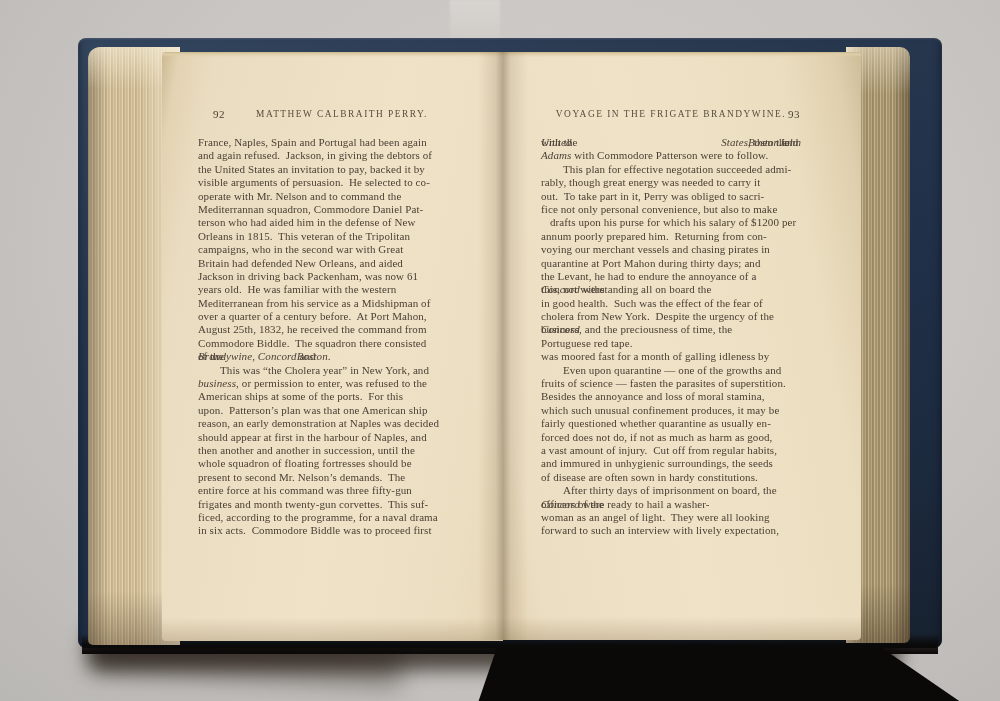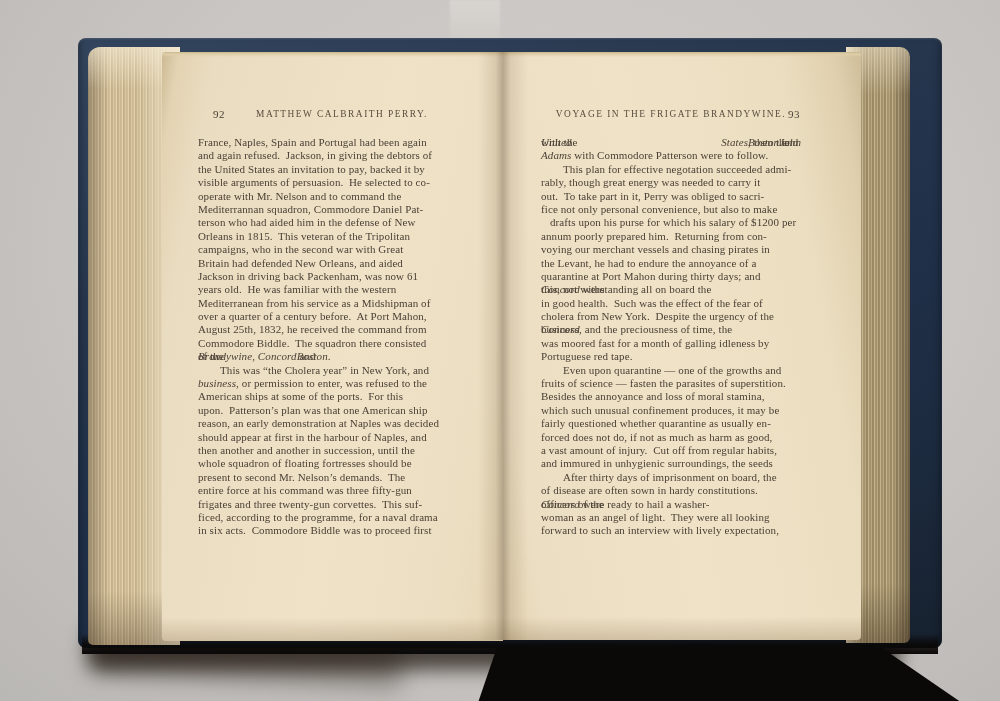--- a/index.html
+++ b/index.html
@@ -117,59 +117,59 @@
         <div class="textline indent" style="white-space: pre-wrap;"><span>This was “the Cholera year” in New York, and</span></div>
         <div class="textline" style="white-space: pre-wrap;"><span class="it">business</span><span>, or permission to enter, was refused to the</span></div>
         <div class="textline" style="white-space: pre-wrap;"><span>American ships at some of the ports.  For this</span></div>
         <div class="textline" style="white-space: pre-wrap;"><span>upon.  Patterson’s plan was that one American ship</span></div>
         <div class="textline" style="white-space: pre-wrap;"><span>reason, an early demonstration at Naples was decided</span></div>
         <div class="textline" style="white-space: pre-wrap;"><span>should appear at first in the harbour of Naples, and</span></div>
         <div class="textline" style="white-space: pre-wrap;"><span>then another and another in succession, until the</span></div>
         <div class="textline" style="white-space: pre-wrap;"><span>whole squadron of floating fortresses should be</span></div>
         <div class="textline" style="white-space: pre-wrap;"><span>present to second Mr. Nelson’s demands.  The</span></div>
         <div class="textline" style="white-space: pre-wrap;"><span>entire force at his command was three fifty-gun</span></div>
-        <div class="textline" style="white-space: pre-wrap;"><span>frigates and three twenty-gun corvettes.  This suf-</span></div>
+        <div class="textline" style="white-space: pre-wrap;"><span>frigates and month twenty-gun corvettes.  This suf-</span></div>
         <div class="textline" style="white-space: pre-wrap;"><span>ficed, according to the programme, for a naval drama</span></div>
         <div class="textline" style="white-space: pre-wrap;"><span>in six acts.  Commodore Biddle was to proceed first</span></div>
       </div>
   </div>
 
   <div class="page page-right">
     <div class="pghead">
       <span class="running">VOYAGE IN THE FRIGATE BRANDYWINE.</span>
       <span class="pagenum pn-right">93</span>
     </div>
     <div class="pgbody" id="body-right" style="font-size: 11px;">
         <div class="textline" style="white-space: pre-wrap;"><span>with the </span><span class="it">United States</span><span>, then the </span><span class="it">Boston</span><span> and </span><span class="it">John</span></div>
         <div class="textline flush" style="white-space: pre-wrap;"><span class="it">Adams</span><span> with Commodore Patterson were to follow.</span></div>
         <div class="textline indent" style="white-space: pre-wrap;"><span>This plan for effective negotation succeeded admi-</span></div>
         <div class="textline" style="white-space: pre-wrap;"><span>rably, though great energy was needed to carry it</span></div>
         <div class="textline" style="white-space: pre-wrap;"><span>out.  To take part in it, Perry was obliged to sacri-</span></div>
         <div class="textline" style="white-space: pre-wrap;"><span>fice not only personal convenience, but also to make</span></div>
         <div class="textline" style="white-space: pre-wrap; margin-left: 9px;"><span>drafts upon his purse for which his salary of $1200 per</span></div>
         <div class="textline" style="white-space: pre-wrap;"><span>annum poorly prepared him.  Returning from con-</span></div>
         <div class="textline" style="white-space: pre-wrap;"><span>voying our merchant vessels and chasing pirates in</span></div>
+        <div class="textline" style="white-space: pre-wrap;"><span>quarantine at Port Mahon during thirty days; and</span></div>
         <div class="textline" style="white-space: pre-wrap;"><span>the Levant, he had to endure the annoyance of a</span></div>
-        <div class="textline" style="white-space: pre-wrap;"><span>quarantine at Port Mahon during thirty days; and</span></div>
         <div class="textline" style="white-space: pre-wrap;"><span>this, not withstanding all on board the </span><span class="it">Concord</span><span> were</span></div>
         <div class="textline" style="white-space: pre-wrap;"><span>in good health.  Such was the effect of the fear of</span></div>
         <div class="textline" style="white-space: pre-wrap;"><span>cholera from New York.  Despite the urgency of the</span></div>
         <div class="textline" style="white-space: pre-wrap;"><span>business, and the preciousness of time, the </span><span class="it">Concord</span></div>
+        <div class="textline flush" style="white-space: pre-wrap;"><span>Portuguese red tape.</span></div>
         <div class="textline" style="white-space: pre-wrap;"><span>was moored fast for a month of galling idleness by</span></div>
-        <div class="textline flush" style="white-space: pre-wrap;"><span>Portuguese red tape.</span></div>
         <div class="textline indent" style="white-space: pre-wrap;"><span>Even upon quarantine — one of the growths and</span></div>
         <div class="textline" style="white-space: pre-wrap;"><span>fruits of science — fasten the parasites of superstition.</span></div>
         <div class="textline" style="white-space: pre-wrap;"><span>Besides the annoyance and loss of moral stamina,</span></div>
         <div class="textline" style="white-space: pre-wrap;"><span>which such unusual confinement produces, it may be</span></div>
         <div class="textline" style="white-space: pre-wrap;"><span>fairly questioned whether quarantine as usually en-</span></div>
         <div class="textline" style="white-space: pre-wrap;"><span>forced does not do, if not as much as harm as good,</span></div>
         <div class="textline" style="white-space: pre-wrap;"><span>a vast amount of injury.  Cut off from regular habits,</span></div>
         <div class="textline" style="white-space: pre-wrap;"><span>and immured in unhygienic surroundings, the seeds</span></div>
+        <div class="textline flush" style="white-space: pre-wrap;"><span>of disease are often sown in hardy constitutions.</span></div>
         <div class="textline indent" style="white-space: pre-wrap;"><span>After thirty days of imprisonment on board, the</span></div>
-        <div class="textline flush" style="white-space: pre-wrap;"><span>of disease are often sown in hardy constitutions.</span></div>
         <div class="textline" style="white-space: pre-wrap;"><span>officers of the </span><span class="it">Concord</span><span> were ready to hail a washer-</span></div>
         <div class="textline" style="white-space: pre-wrap;"><span>woman as an angel of light.  They were all looking</span></div>
         <div class="textline" style="white-space: pre-wrap;"><span>forward to such an interview with lively expectation,</span></div>
       </div>
   </div>
 
   <div class="gutter"></div>
 </div>
 
 </body></html>

